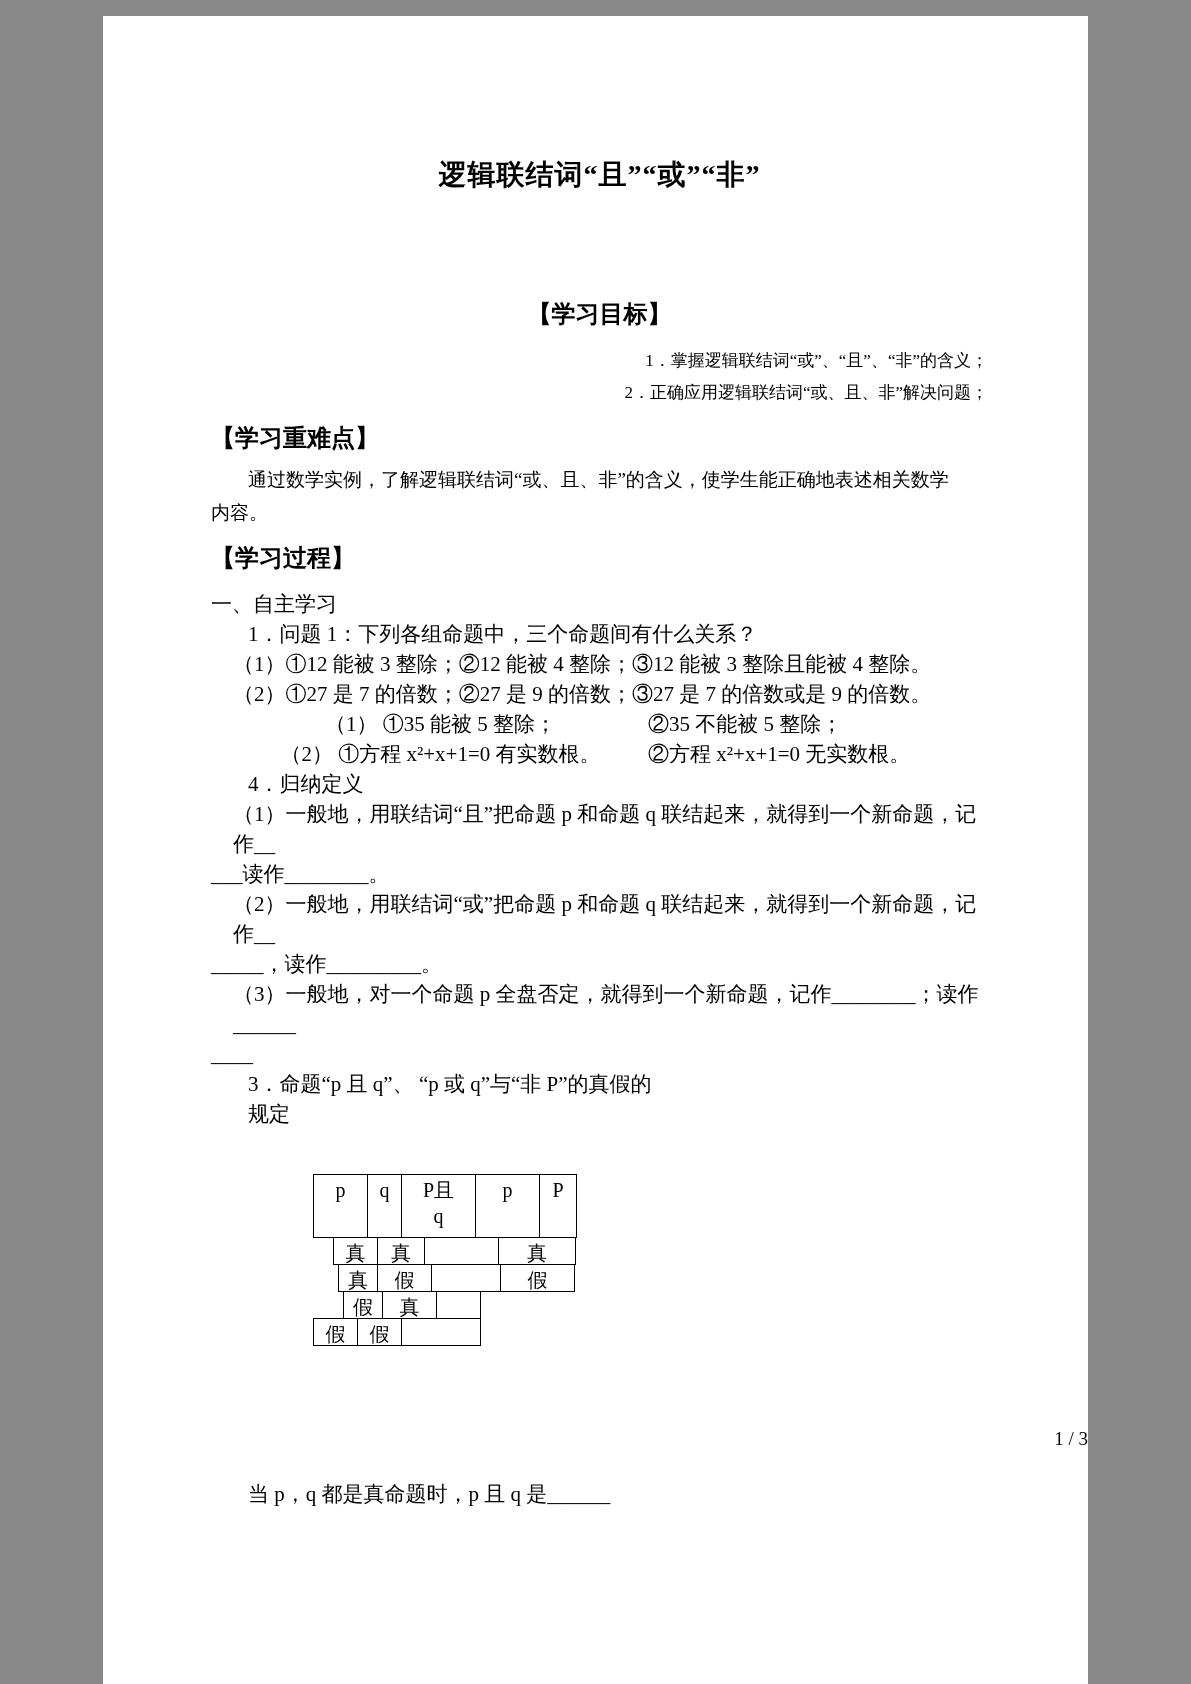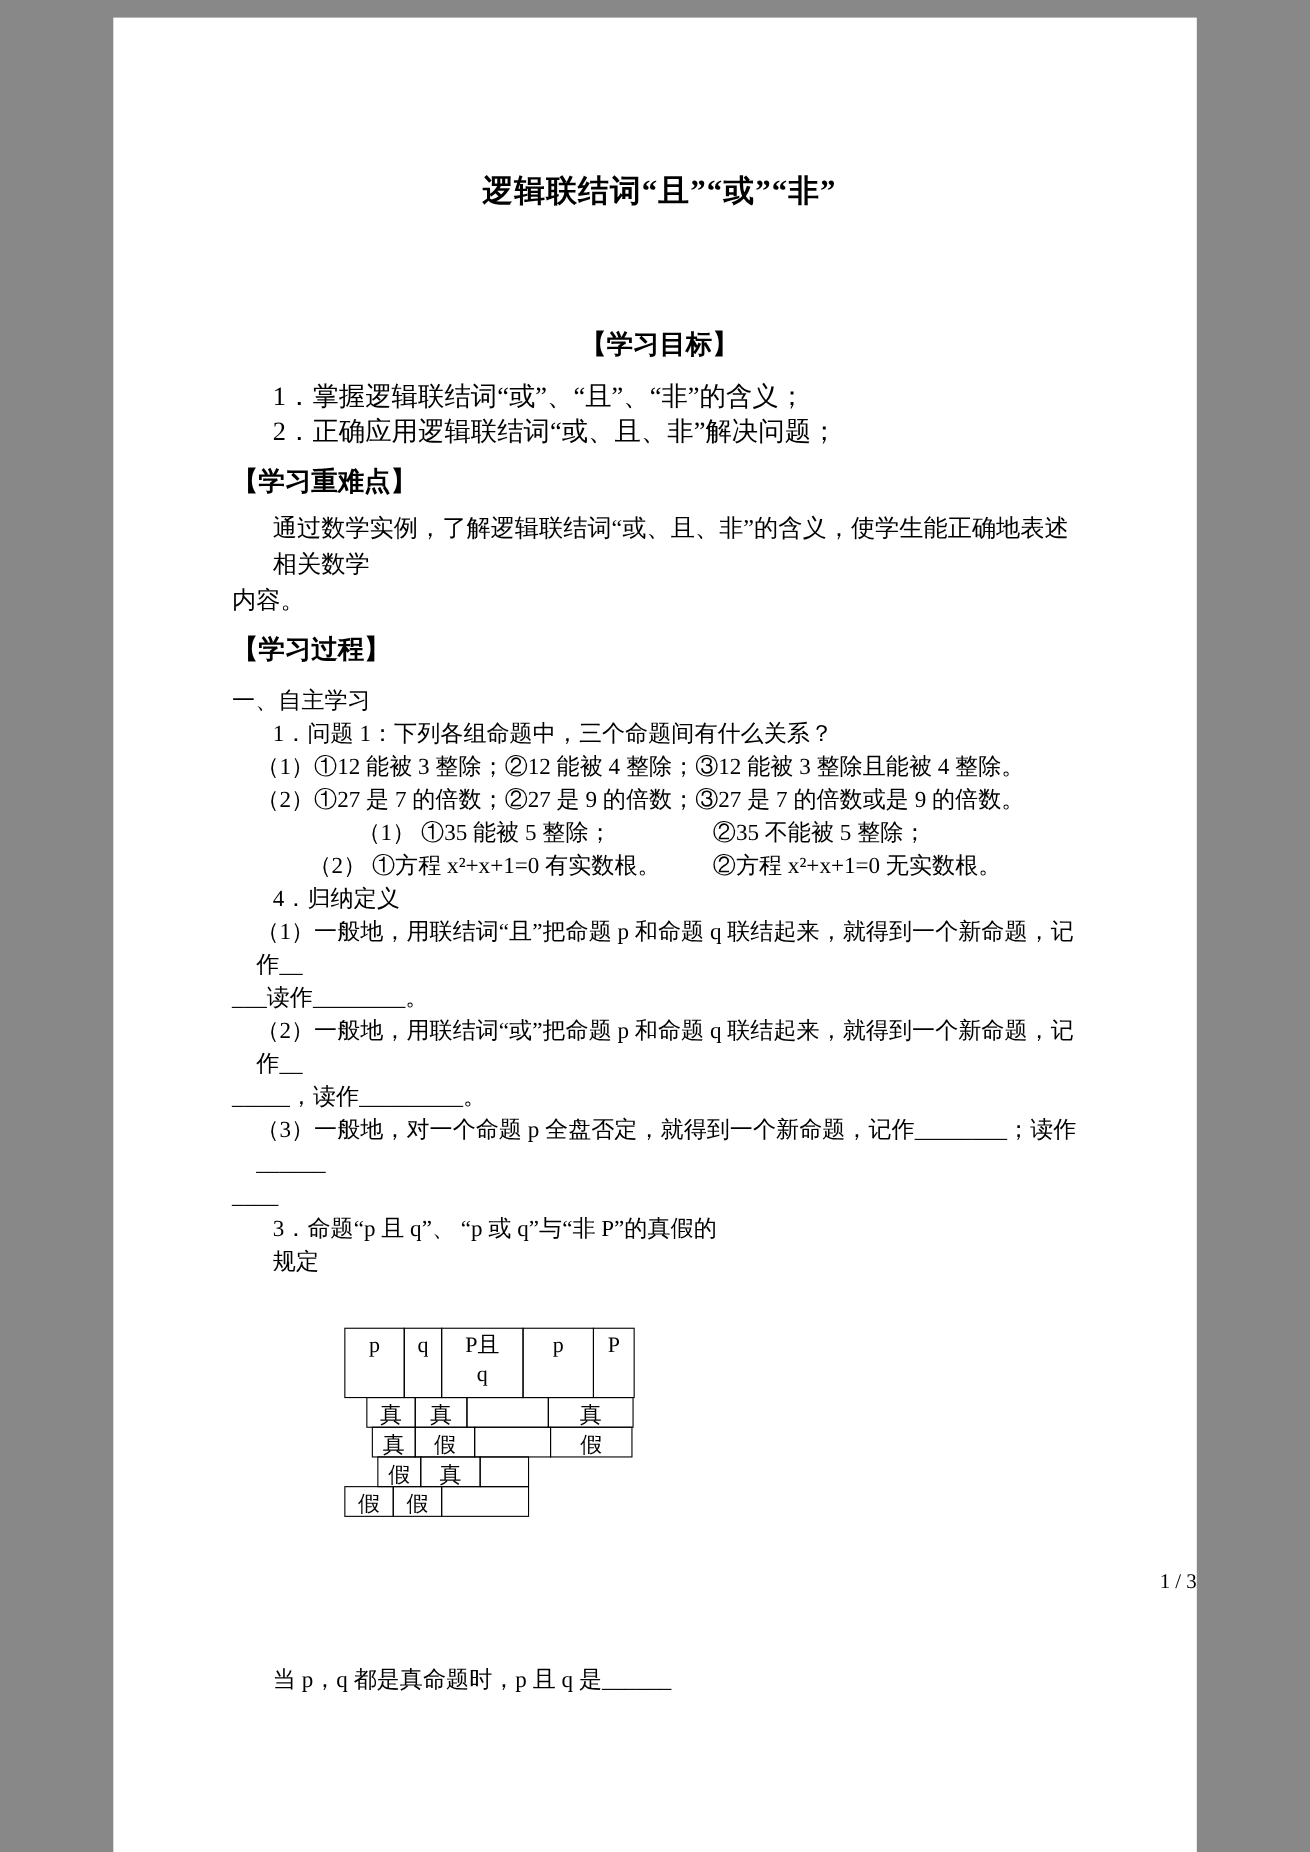--- a/index.html
+++ b/index.html
@@ -21,24 +21,24 @@
     line-height:34px;
     letter-spacing:1px;
   }
   .sec-heading {
     font-size:24px;
     font-weight:bold;
     line-height:34px;
     margin-top:12px;
   }
   .sec-heading.first { margin-top:105px;text-align:center; }
-  .body-line { font-size:24px; line-height:32px; }
+  .body-line { font-size:17px; line-height:32px;text-align:right; }
   .goal-block { margin-top:14px; }
   .kp-block { margin-top:8px; }
-  .kp-line { font-size:22px; line-height:33px; }
+  .kp-line { font-size:19px; line-height:33px; }
   .proc-block { margin-top:14px; }
   .proc-line { font-size:21px; line-height:30px; }
   .ind1 { padding-left:37px; }
   .ind2 { padding-left:22px; }
   .col-a { display:inline-block; width:415px;text-align:center; }
   
   .ttable { margin-top:45px; font-size:20px; }
   .trow { display:flex; }
   .trow + .trow { margin-top:-1px; }
   .tcell {

